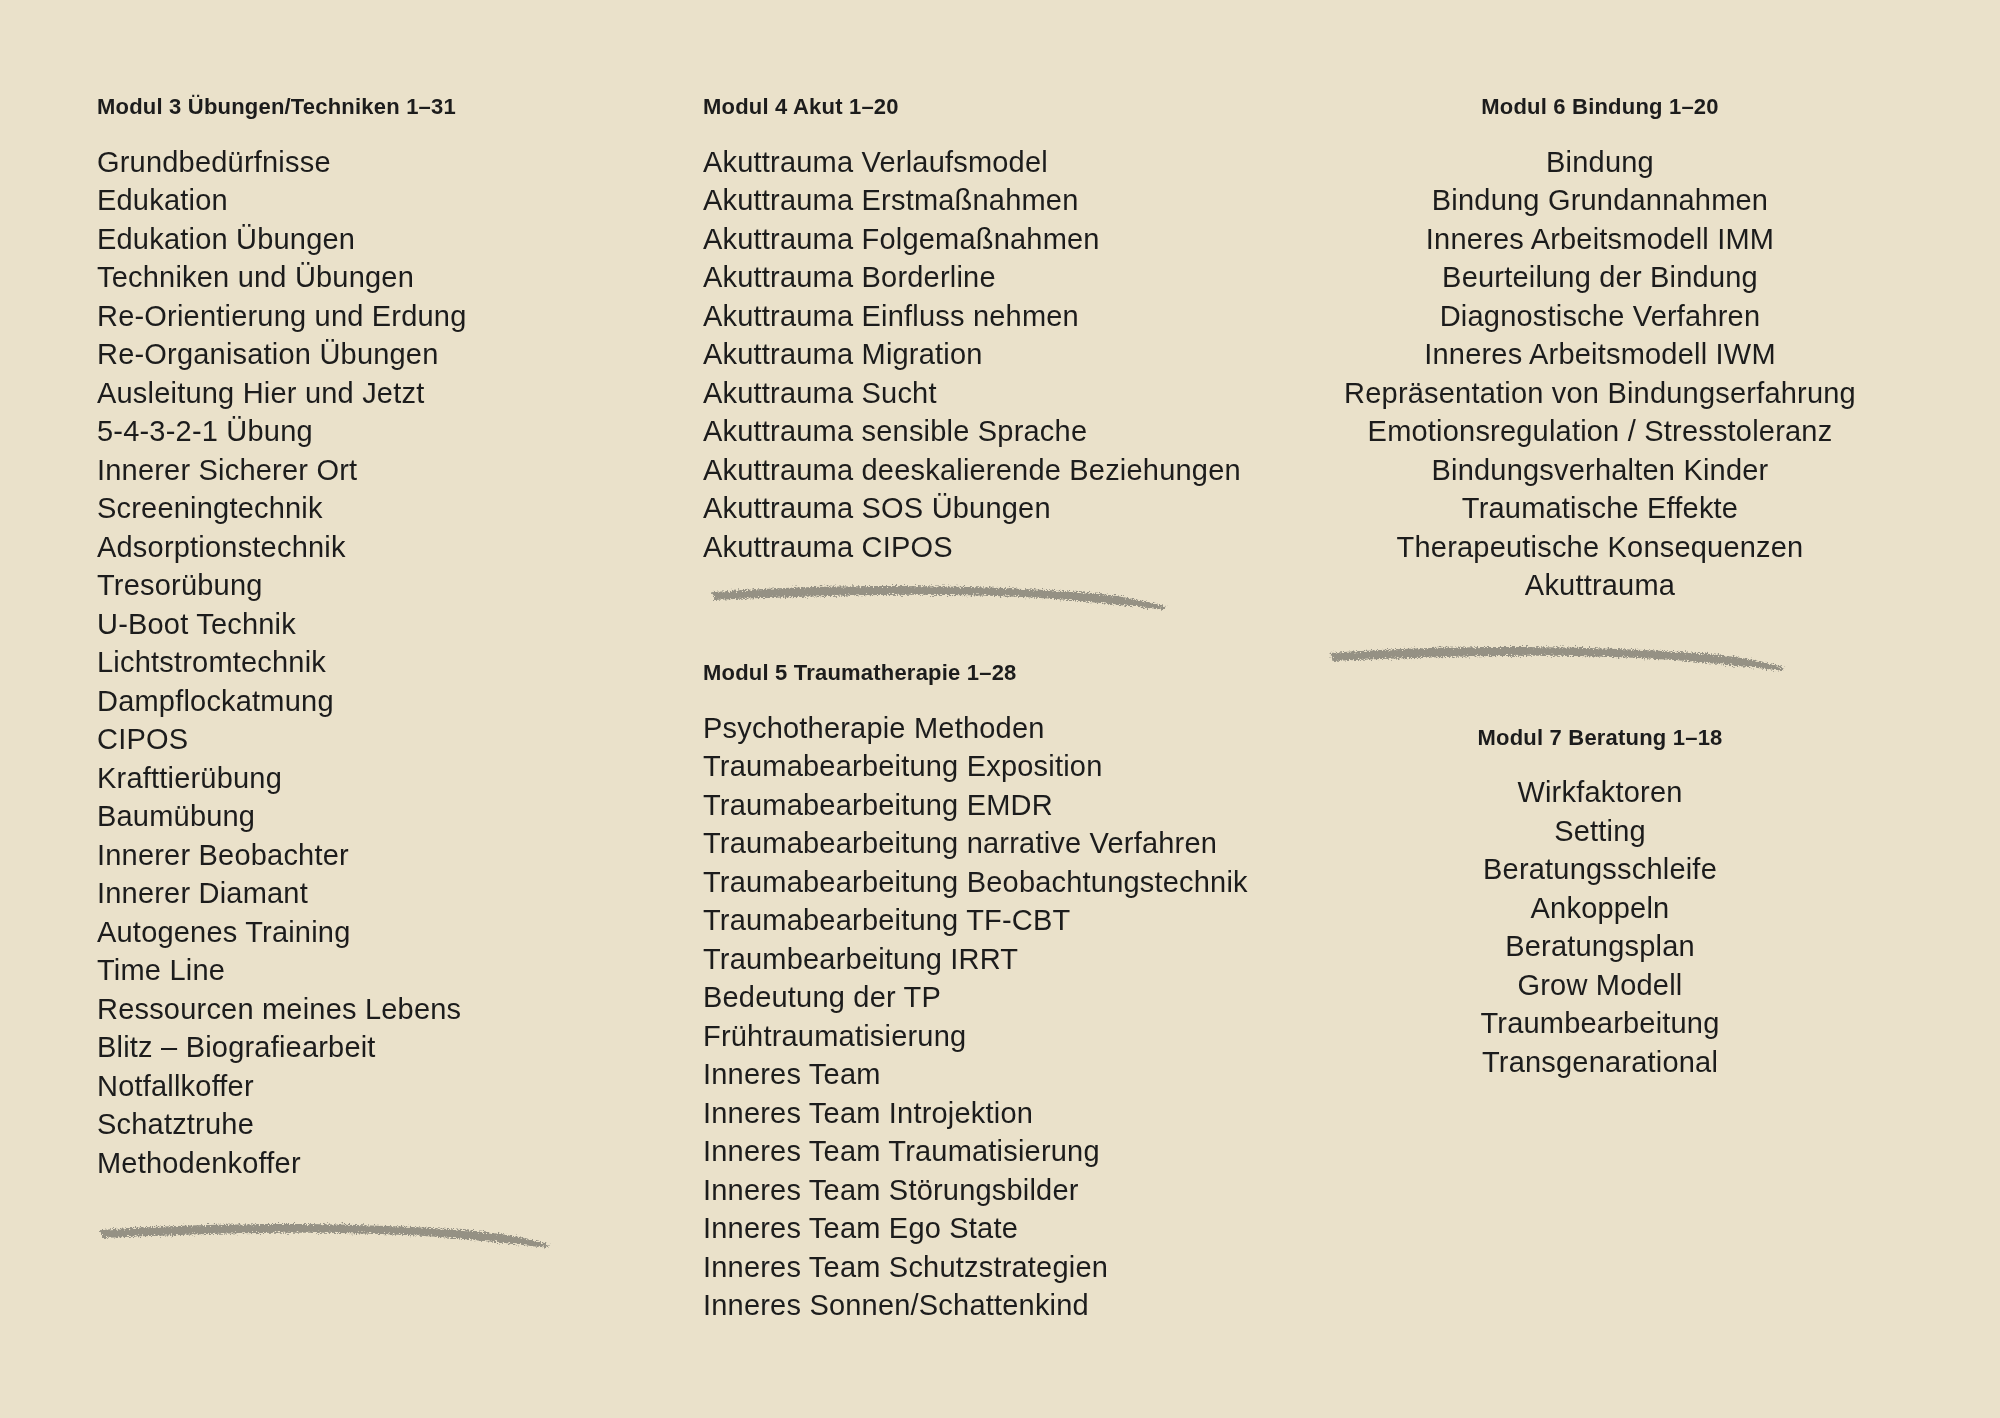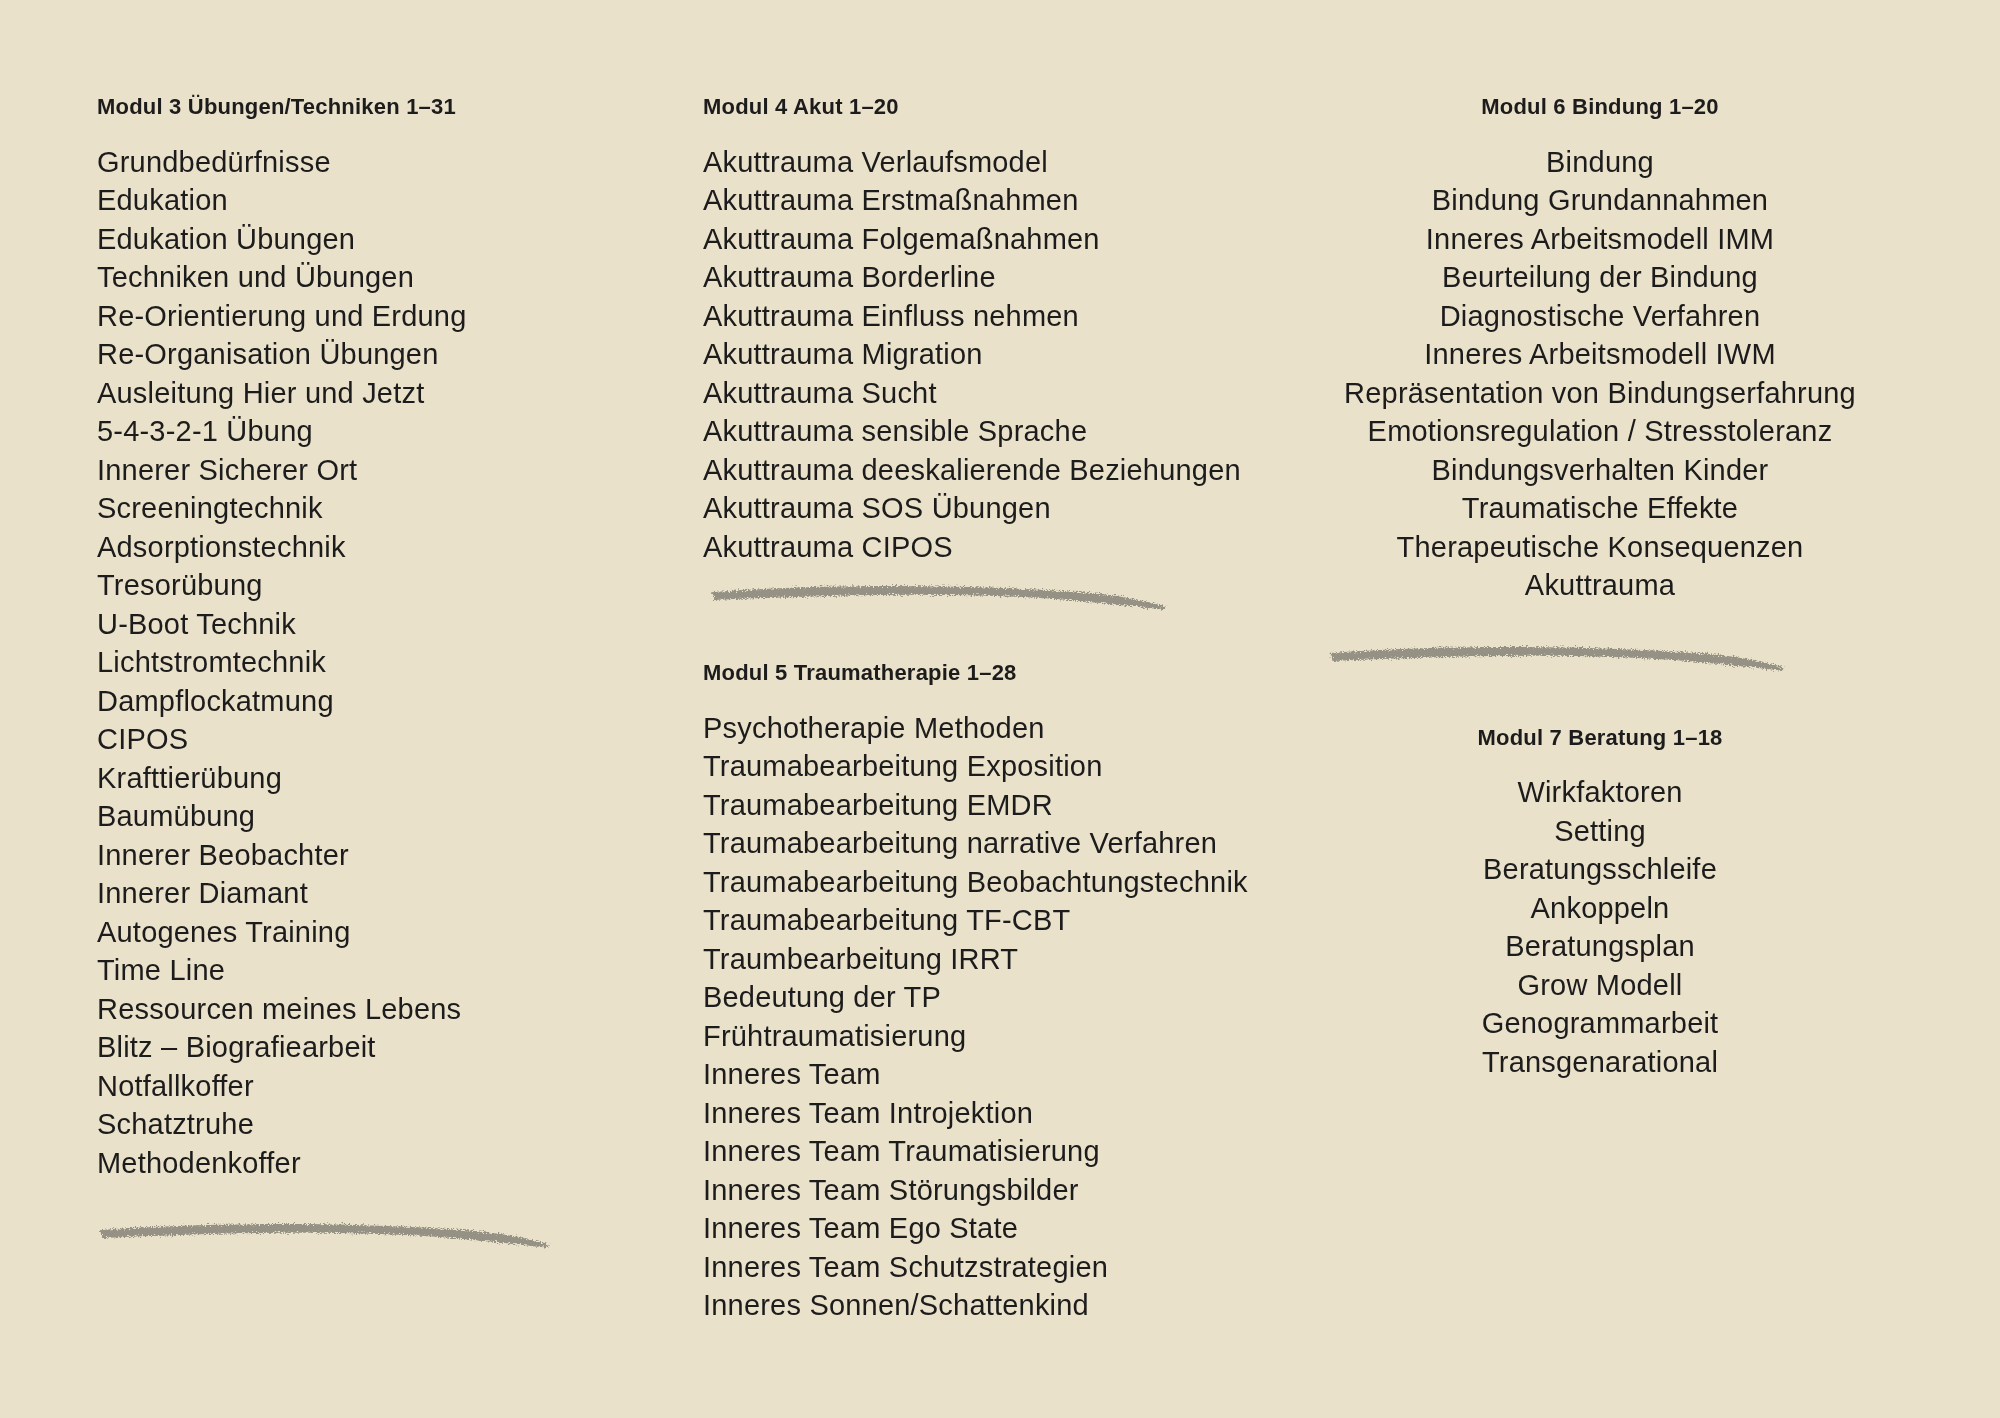--- a/index.html
+++ b/index.html
@@ -171,19 +171,19 @@
     </svg>
     <section>
       <h2 class="section-heading">Modul 7 Beratung 1–18</h2>
       <ul class="item-list">
           <li>Wirkfaktoren</li>
           <li>Setting</li>
           <li>Beratungsschleife</li>
           <li>Ankoppeln</li>
           <li>Beratungsplan</li>
           <li>Grow Modell</li>
-          <li>Genogrammarbeit</li>
+          <li>Traumbearbeitung</li>
           <li>Transgenarational</li>
         </ul>
     </section>
   </div>
 
 </main>
 
 </body></html>

